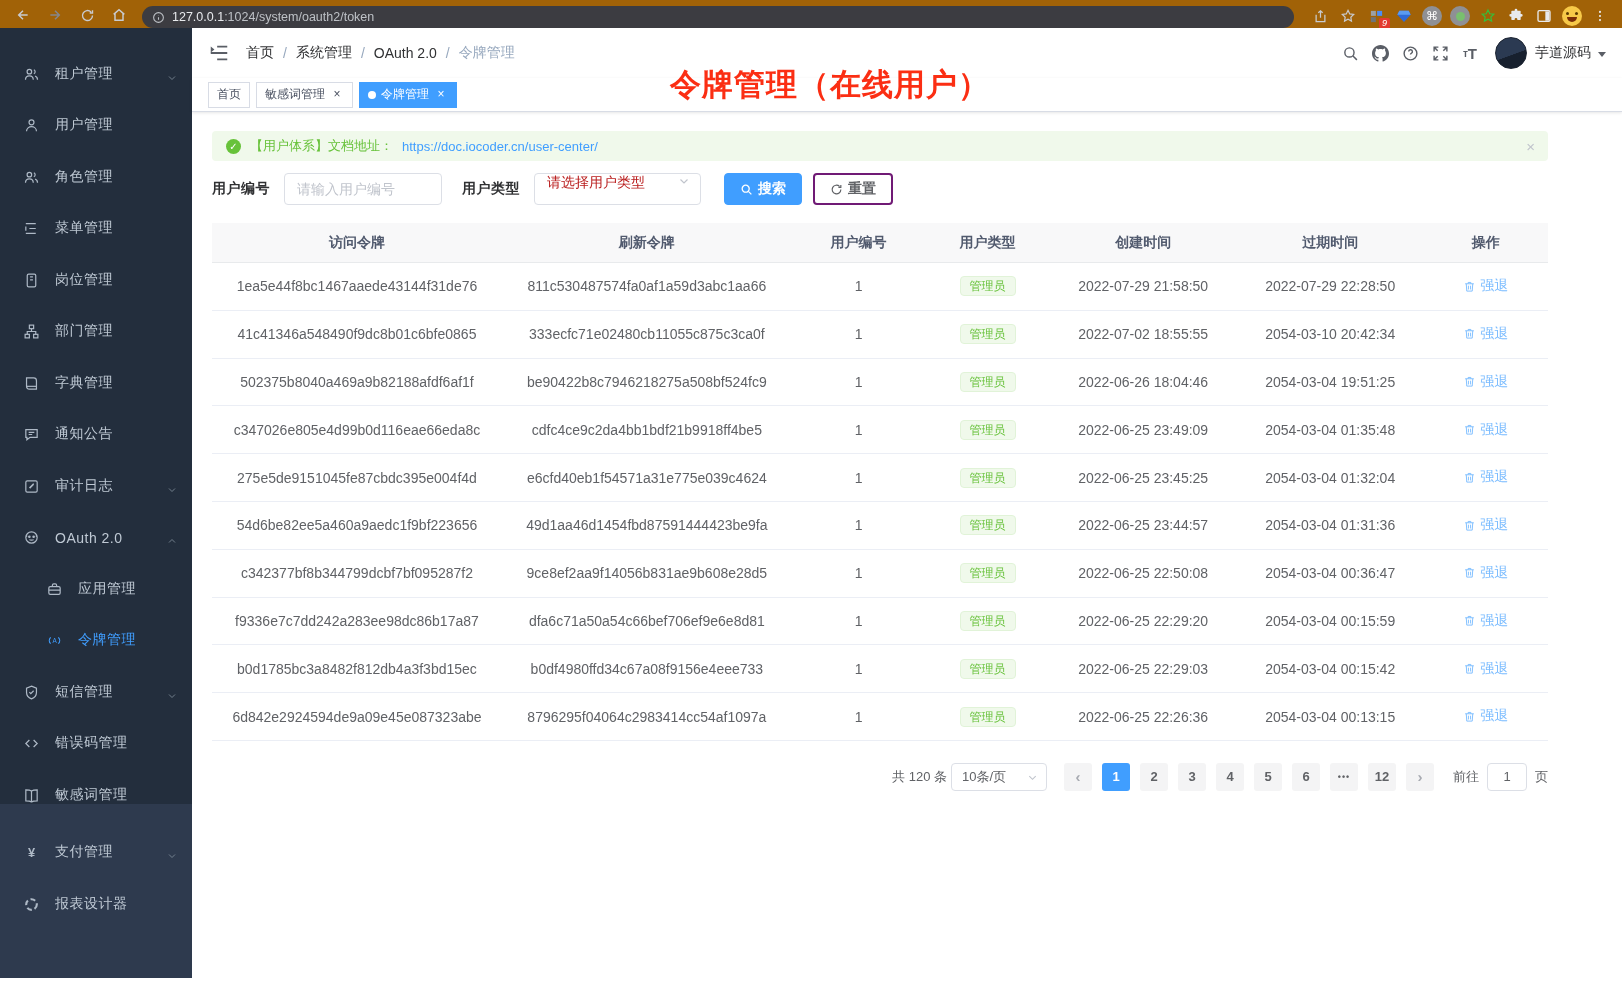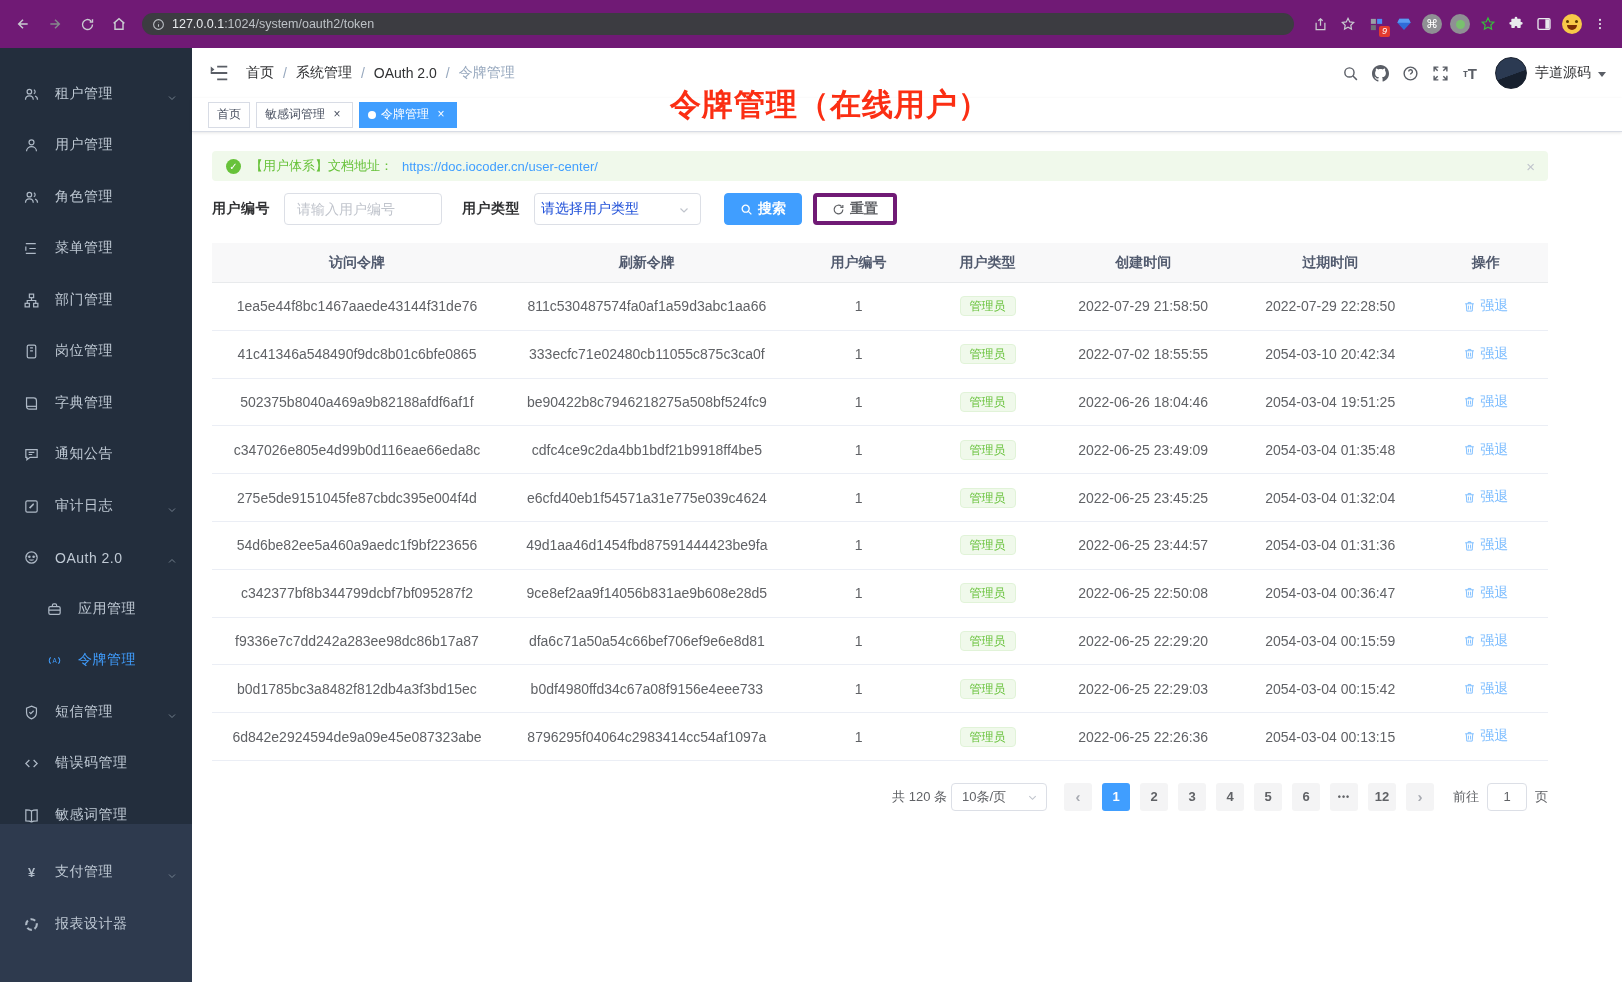--- a/index.html
+++ b/index.html
@@ -1,19 +1,19 @@
 <!DOCTYPE html>
 <html style="--accent: #409eff; --annotation: #fb2e13; --action: #79bbff;"><head>
 <meta charset="utf-8">
 <style>
   * { margin:0; padding:0; box-sizing:border-box; font-family:"Liberation Sans","DejaVu Sans",sans-serif; }
   html,body { width:1622px; height:982px; overflow:hidden; background:#fff; }
 
   
-  .chrome { height:48px; background:#701a75; display:flex; align-items:center; padding:0 10px; color:#c9cbd0; }
+  .chrome { height:28px; background:#a16207; display:flex; align-items:flex-end; padding:0 10px; color:#c9cbd0; }
   .chrome svg { display:block; }
   .c-btn { width:26px; height:26px; display:flex; align-items:center; justify-content:center; margin-right:6px; border-radius:50%; }
   .url-pill { flex:1; height:22px; background:#3c3c41; border-radius:11px; display:flex; align-items:center; padding:0 10px; margin:0 14px 0 4px; gap:7px; min-width:0; }
   .url-text { font-size:12.5px; white-space:nowrap; overflow:hidden; }
   .url-host { color:#e8eaed; }
   .url-rest { color:#bdc1c6; }
   .c-right { display:flex; align-items:center; gap:4px; }
   .ext { width:24px; height:24px; display:flex; align-items:center; justify-content:center; position:relative; }
   .ext-badge { position:absolute; right:-2px; bottom:-1px; background:#e33a2f; color:#fff; font-size:9px; padding:0 3px; border-radius:2px; line-height:11px; }
   .emoji-face { width:20px; height:20px; border-radius:50%; background:#f7c948; position:relative; }
@@ -78,27 +78,27 @@
 
   .alert { height:30px; background:#f0f9eb; border-radius:4px; display:flex; align-items:center; padding:0 14px; gap:9px; font-size:13px; color:#67c23a; margin-bottom:12px; position:relative; }
   .check-ic { width:15px; height:15px; border-radius:50%; background:#67c23a; color:#fff; font-size:10px; line-height:15px; text-align:center; flex:none; }
   .alert-link { color:#409eff; cursor:pointer; }
   .alert-close { position:absolute; right:13px; top:7px; color:#c0c4cc; font-size:15px; cursor:pointer; }
 
   .filters { display:flex; align-items:center; margin-bottom:18px; font-size:14px; }
   .f-label { font-weight:bold; color:#303133; margin-right:14px; letter-spacing:.5px; }
   .f-input { width:158px; height:32px; border:1px solid #dcdfe6; border-radius:4px; padding:0 12px; font-size:14px; color:#701a75; outline:none; margin-right:20px; }
   .f-input::placeholder { color:#c0c4cc; }
-  .f-select { width:167px; height:32px; border:1px solid #dcdfe6; border-radius:4px; padding:0 10px 0 6px; display:flex; align-items:center; justify-content:space-between; color:#1d4ed8; cursor:pointer; margin-right:12px; }
+  .f-select { width:167px; height:32px; border:1px solid #dcdfe6; border-radius:4px; padding:0 10px 0 12px; display:flex; align-items:flex-start; justify-content:space-between; color:#b91c1c; cursor:pointer; margin-right:12px; }
   .f-select .chev-d { width:12px; height:12px; color:#c0c4cc; }
   .f-select .chev-d svg { width:12px; height:12px; }
   .btn { height:32px; border-radius:4px; font-size:14px; display:inline-flex; align-items:center; gap:5px; padding:0 15px; cursor:pointer; margin-left:11px;font-weight:bold; }
   .btn svg { width:13px; height:13px; }
   .btn.primary { background:var(--accent,#409eff); border:1px solid var(--accent,#409eff); color:#fff; }
-  .btn.plain { background:#fff; border:4px solid #701a75; color:#606266; }
+  .btn.plain { background:#fff; border:2px solid #701a75; color:#606266; }
 
   .tbl { width:100%; font-size:14px; color:#606266; }
   .t-head, .t-row { display:grid; grid-template-columns:21.7% 21.7% 10% 9.3% 14% 14% 9.3%; align-items:center; }
   .t-head { height:40px; background:#f8f8f9; border-bottom:1px solid #e8eaec; font-weight:bold; color:#515a6e; }
   .t-row { height:47.8px; border-bottom:1px solid #ebeef5; }
   .t-cell { text-align:center; overflow:hidden; white-space:nowrap; }
   .badge { display:inline-block; background:#f0f9eb; border:1px solid #e1f3d8; color:#67c23a; border-radius:4px; padding:3px 9px; font-size:12px; line-height:1; }
   .action { color:var(--action,#79bbff); display:inline-flex; align-items:center; gap:4px; cursor:pointer; }
   .action svg { width:13px; height:13px; }
 
@@ -237,33 +237,33 @@
           <span class="m-label">角色管理</span>
         </div>
         <div class="m-item">
           <span class="m-ic"><svg viewBox="0 0 24 24" fill="none" stroke="currentColor" stroke-width="1.7">
               <path d="M4 5h14M9 12h9M4 19h14M4 9v6"></path>
             </svg></span>
           <span class="m-label">菜单管理</span>
         </div>
         <div class="m-item">
           <span class="m-ic"><svg viewBox="0 0 24 24" fill="none" stroke="currentColor" stroke-width="1.7">
+              <rect x="6" y="3" width="12" height="18" rx="2"></rect>
+              <path d="M10 7h4M10 11h4"></path>
+            </svg></span>
+          <span class="m-label">岗位管理</span>
+        </div>
+        <div class="m-item">
+          <span class="m-ic"><svg viewBox="0 0 24 24" fill="none" stroke="currentColor" stroke-width="1.7">
               <rect x="9" y="3" width="6" height="5"></rect>
               <rect x="3" y="16" width="6" height="5"></rect>
               <rect x="15" y="16" width="6" height="5"></rect>
               <path d="M12 8v4M6 16v-4h12v4"></path>
             </svg></span>
           <span class="m-label">部门管理</span>
-        </div>
-        <div class="m-item">
-          <span class="m-ic"><svg viewBox="0 0 24 24" fill="none" stroke="currentColor" stroke-width="1.7">
-              <rect x="6" y="3" width="12" height="18" rx="2"></rect>
-              <path d="M10 7h4M10 11h4"></path>
-            </svg></span>
-          <span class="m-label">岗位管理</span>
         </div>
         <div class="m-item">
           <span class="m-ic"><svg viewBox="0 0 24 24" fill="none" stroke="currentColor" stroke-width="1.7">
               <path d="M5 4h10a4 4 0 0 1 4 4v12H9a4 4 0 0 1-4-4z"></path>
               <path d="M5 16h14"></path>
             </svg></span>
           <span class="m-label">字典管理</span>
         </div>
         <div class="m-item">
           <span class="m-ic"><svg viewBox="0 0 24 24" fill="none" stroke="currentColor" stroke-width="1.7">

